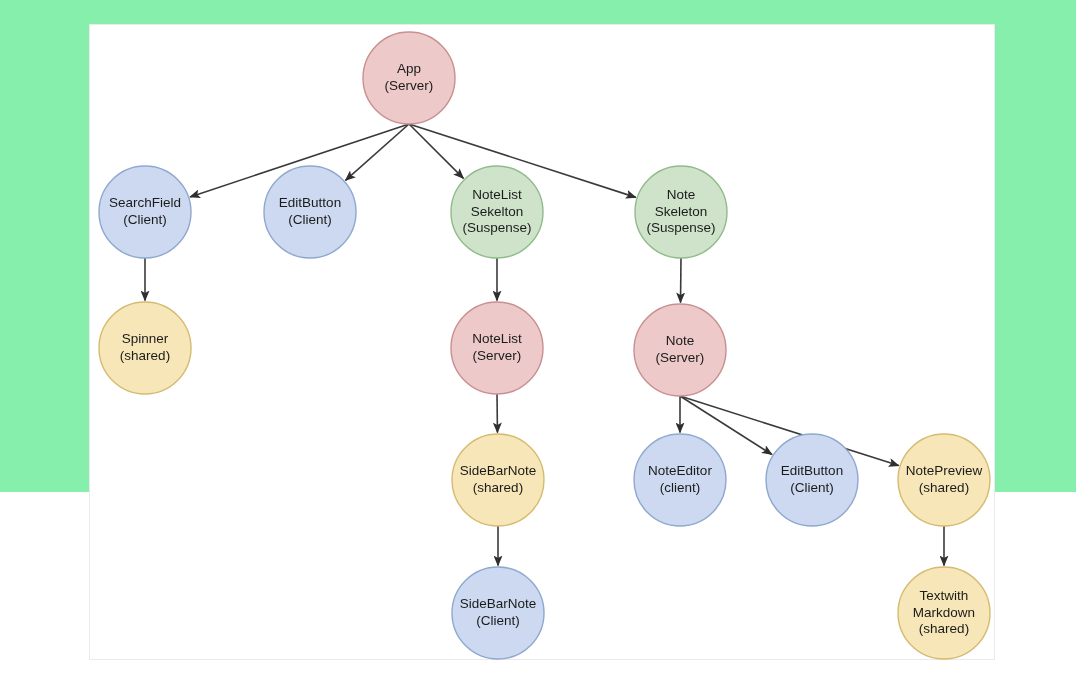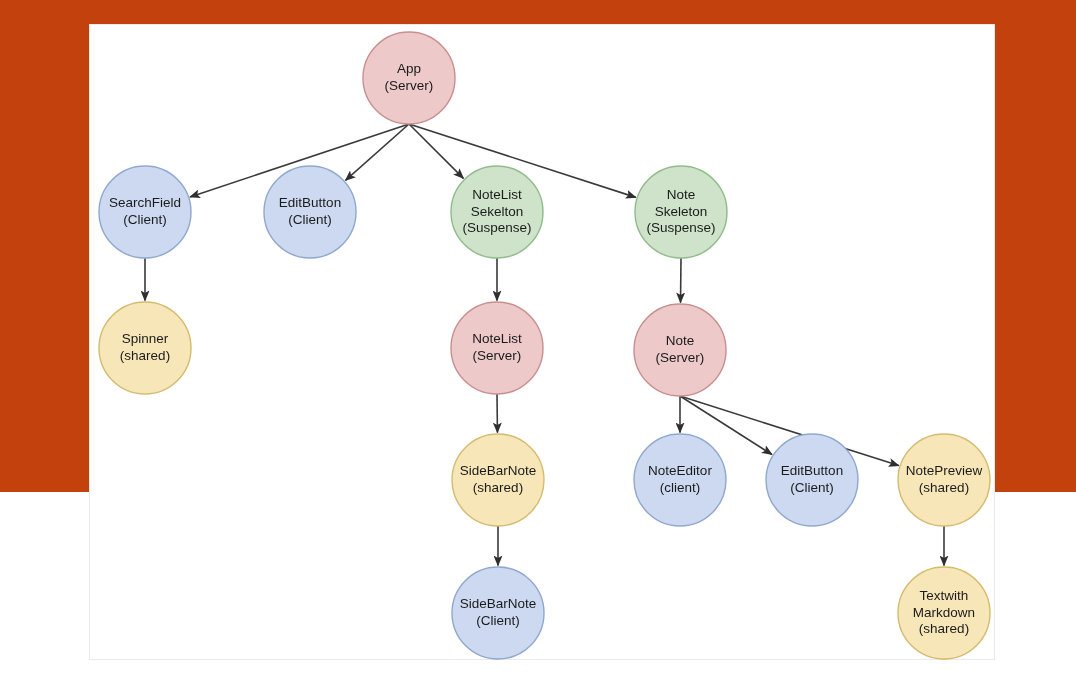--- a/index.html
+++ b/index.html
@@ -10,21 +10,21 @@
   body {
     width: 1076px;
     height: 680px;
     font-family: "Liberation Sans", sans-serif;
     overflow: hidden;
   }
   #canvas {
     position: relative;
     width: 1076px;
     height: 492px;
-    background: #c2410c;
+    background: #86efac;
   }
   #diagram-frame {
     position: absolute;
     left: 89px;
     top: 24px;
     width: 906px;
     height: 636px;
     border: 1px solid #eaeaea;
     background: #ffffff;
     box-sizing: border-box;

